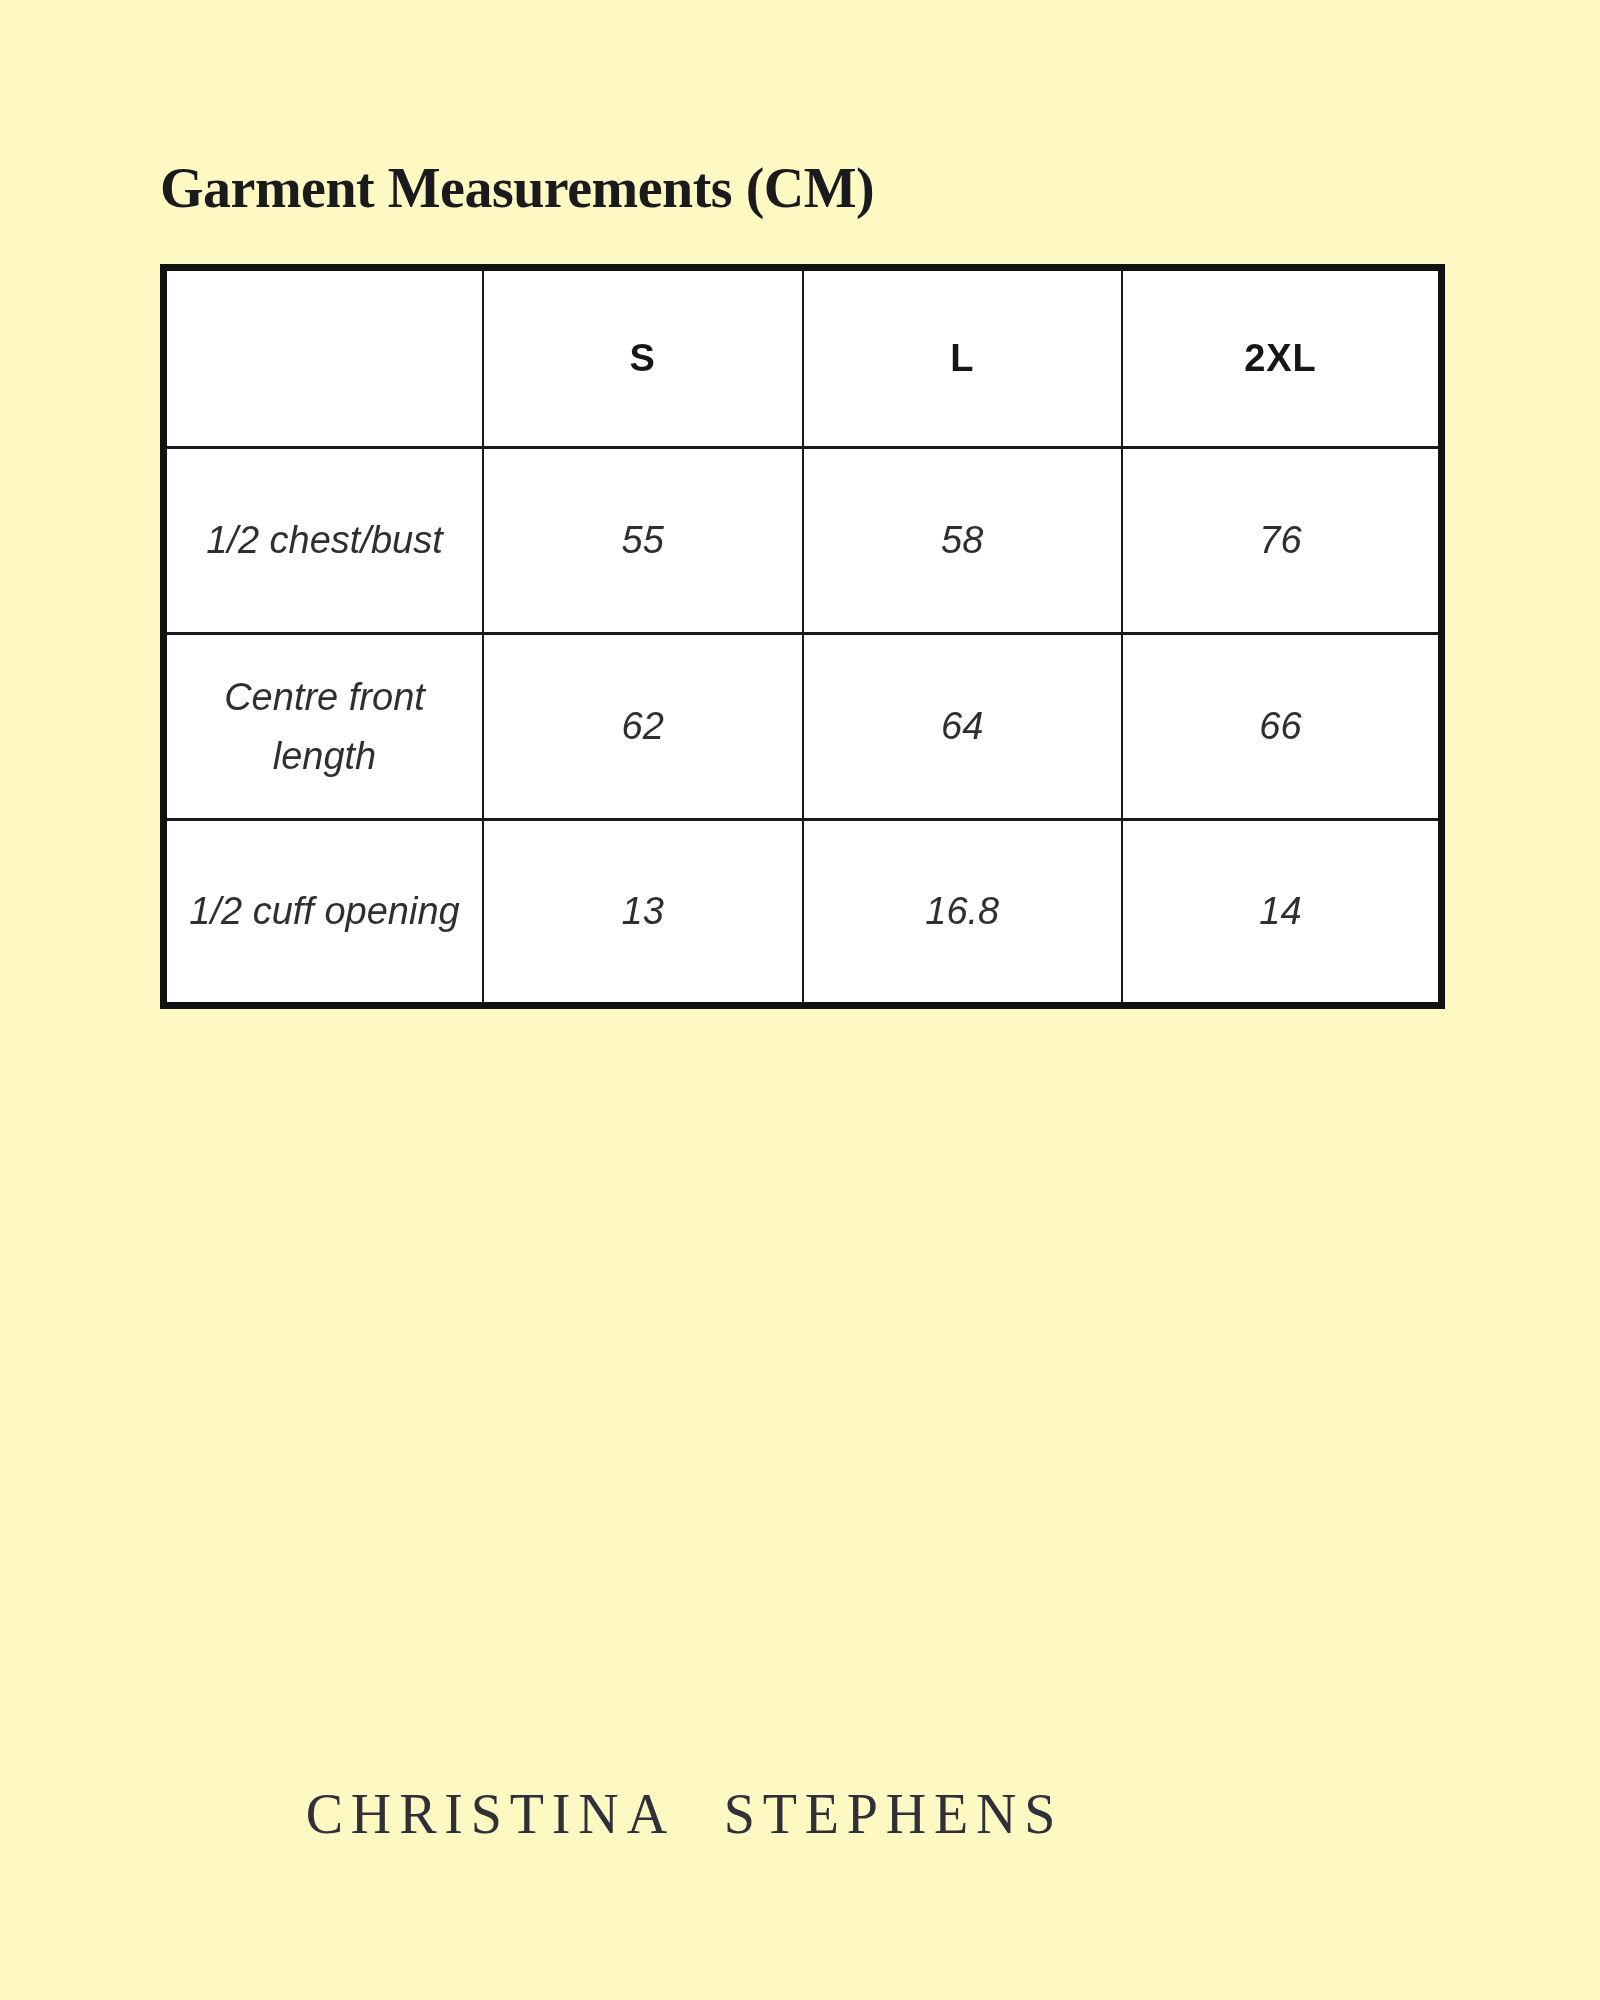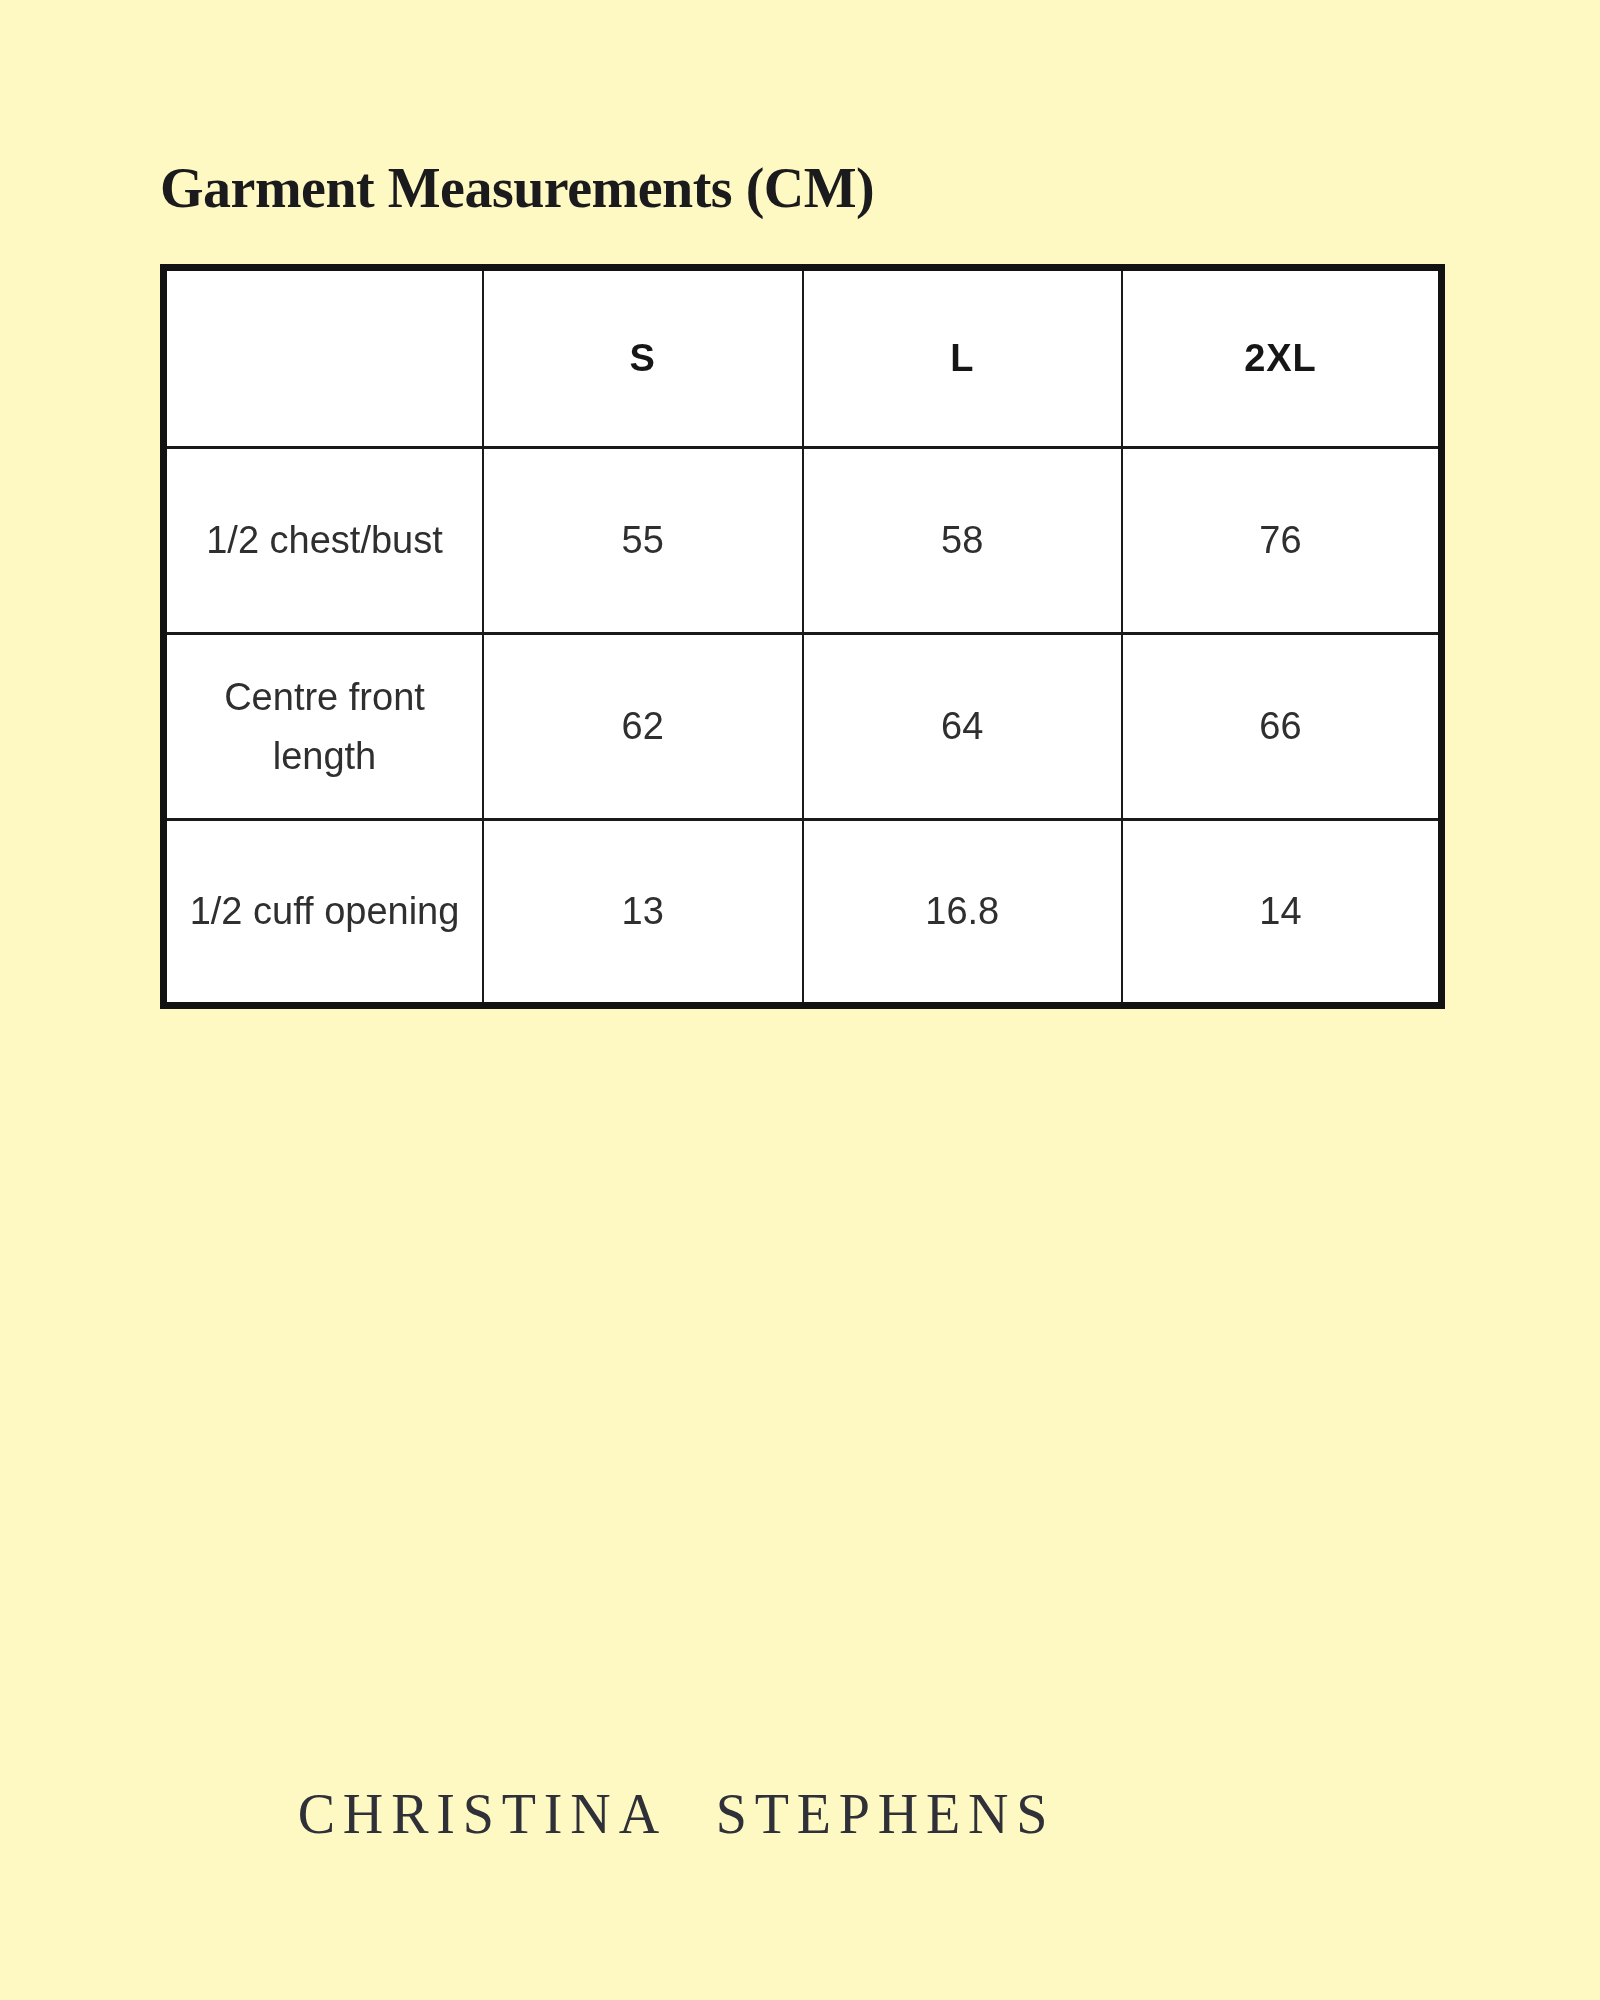--- a/index.html
+++ b/index.html
@@ -44,31 +44,31 @@
     border-bottom: 3px solid #1a1a1a;
     text-align: center;
     vertical-align: middle;
     font-family: "Liberation Sans", sans-serif;
     font-size: 38px;
     line-height: 1.55;
     padding: 0 20px;
     background: #ffffff;
   }
   table.size-table thead tr { height: 180px; }
-  table.size-table tbody tr { height: 186px; }
+  table.size-table tbody tr { height: 186px; font-style: italic; }
   table.size-table th {
     font-weight: 700;
     color: #161616;
     letter-spacing: 1px;
   }
   table.size-table td { color: #2f2f2f; }
   td.row-label { color: #2f2f2f; }
   .brand {
     position: absolute;
-    left: 4px;
+    left: 12px;
     top: 1782px;
     width: 1345px;
     text-align: center;
     font-family: "Liberation Serif", serif;
     font-weight: 400;
     font-size: 56px;
     letter-spacing: 0.14em;
     word-spacing: 30px;
     color: #2f3038;
     white-space: nowrap;

